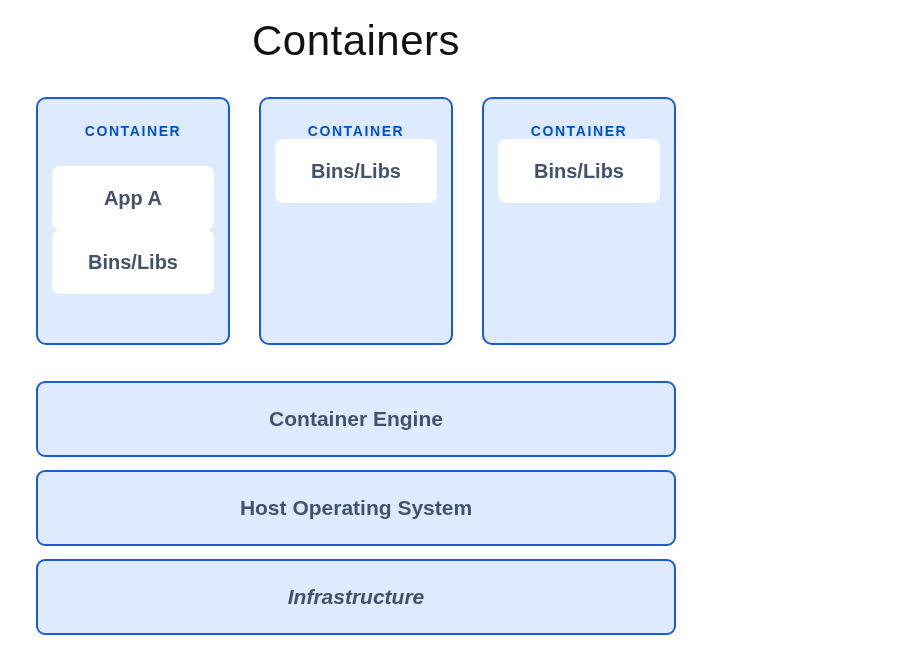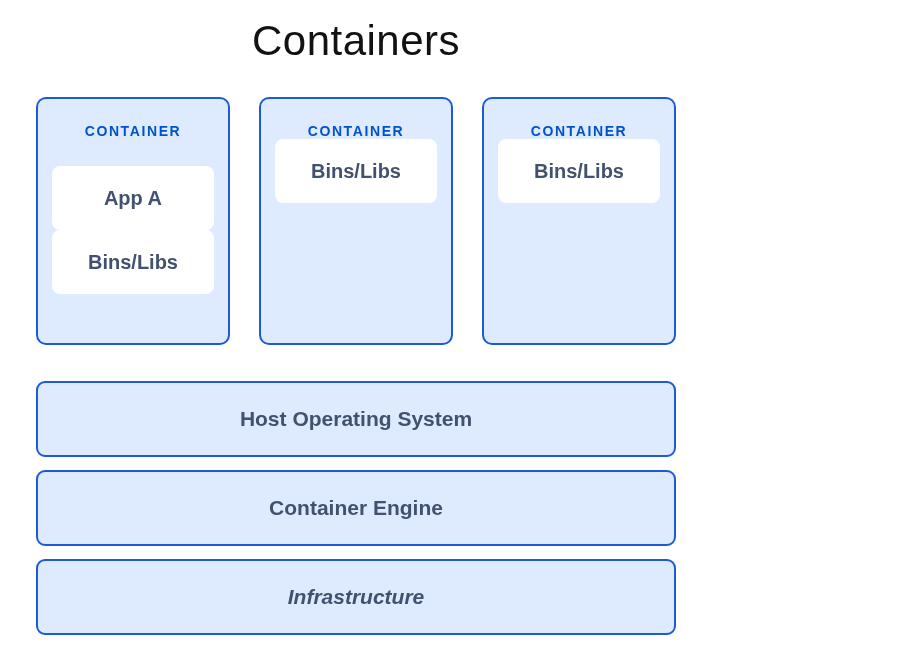--- a/index.html
+++ b/index.html
@@ -101,18 +101,18 @@
     </div>
 
     <div class="container-box">
       <div class="container-label">CONTAINER</div>
       <div class="card second">Bins/Libs</div>
     </div>
 
   </div>
 
   <div class="layers">
+    <div class="layer-bar">Container Engine</div>
     <div class="layer-bar">Host Operating System</div>
-    <div class="layer-bar">Container Engine</div>
     <div class="layer-bar">Infrastructure</div>
   </div>
 
 </div>
 
 </body></html>

